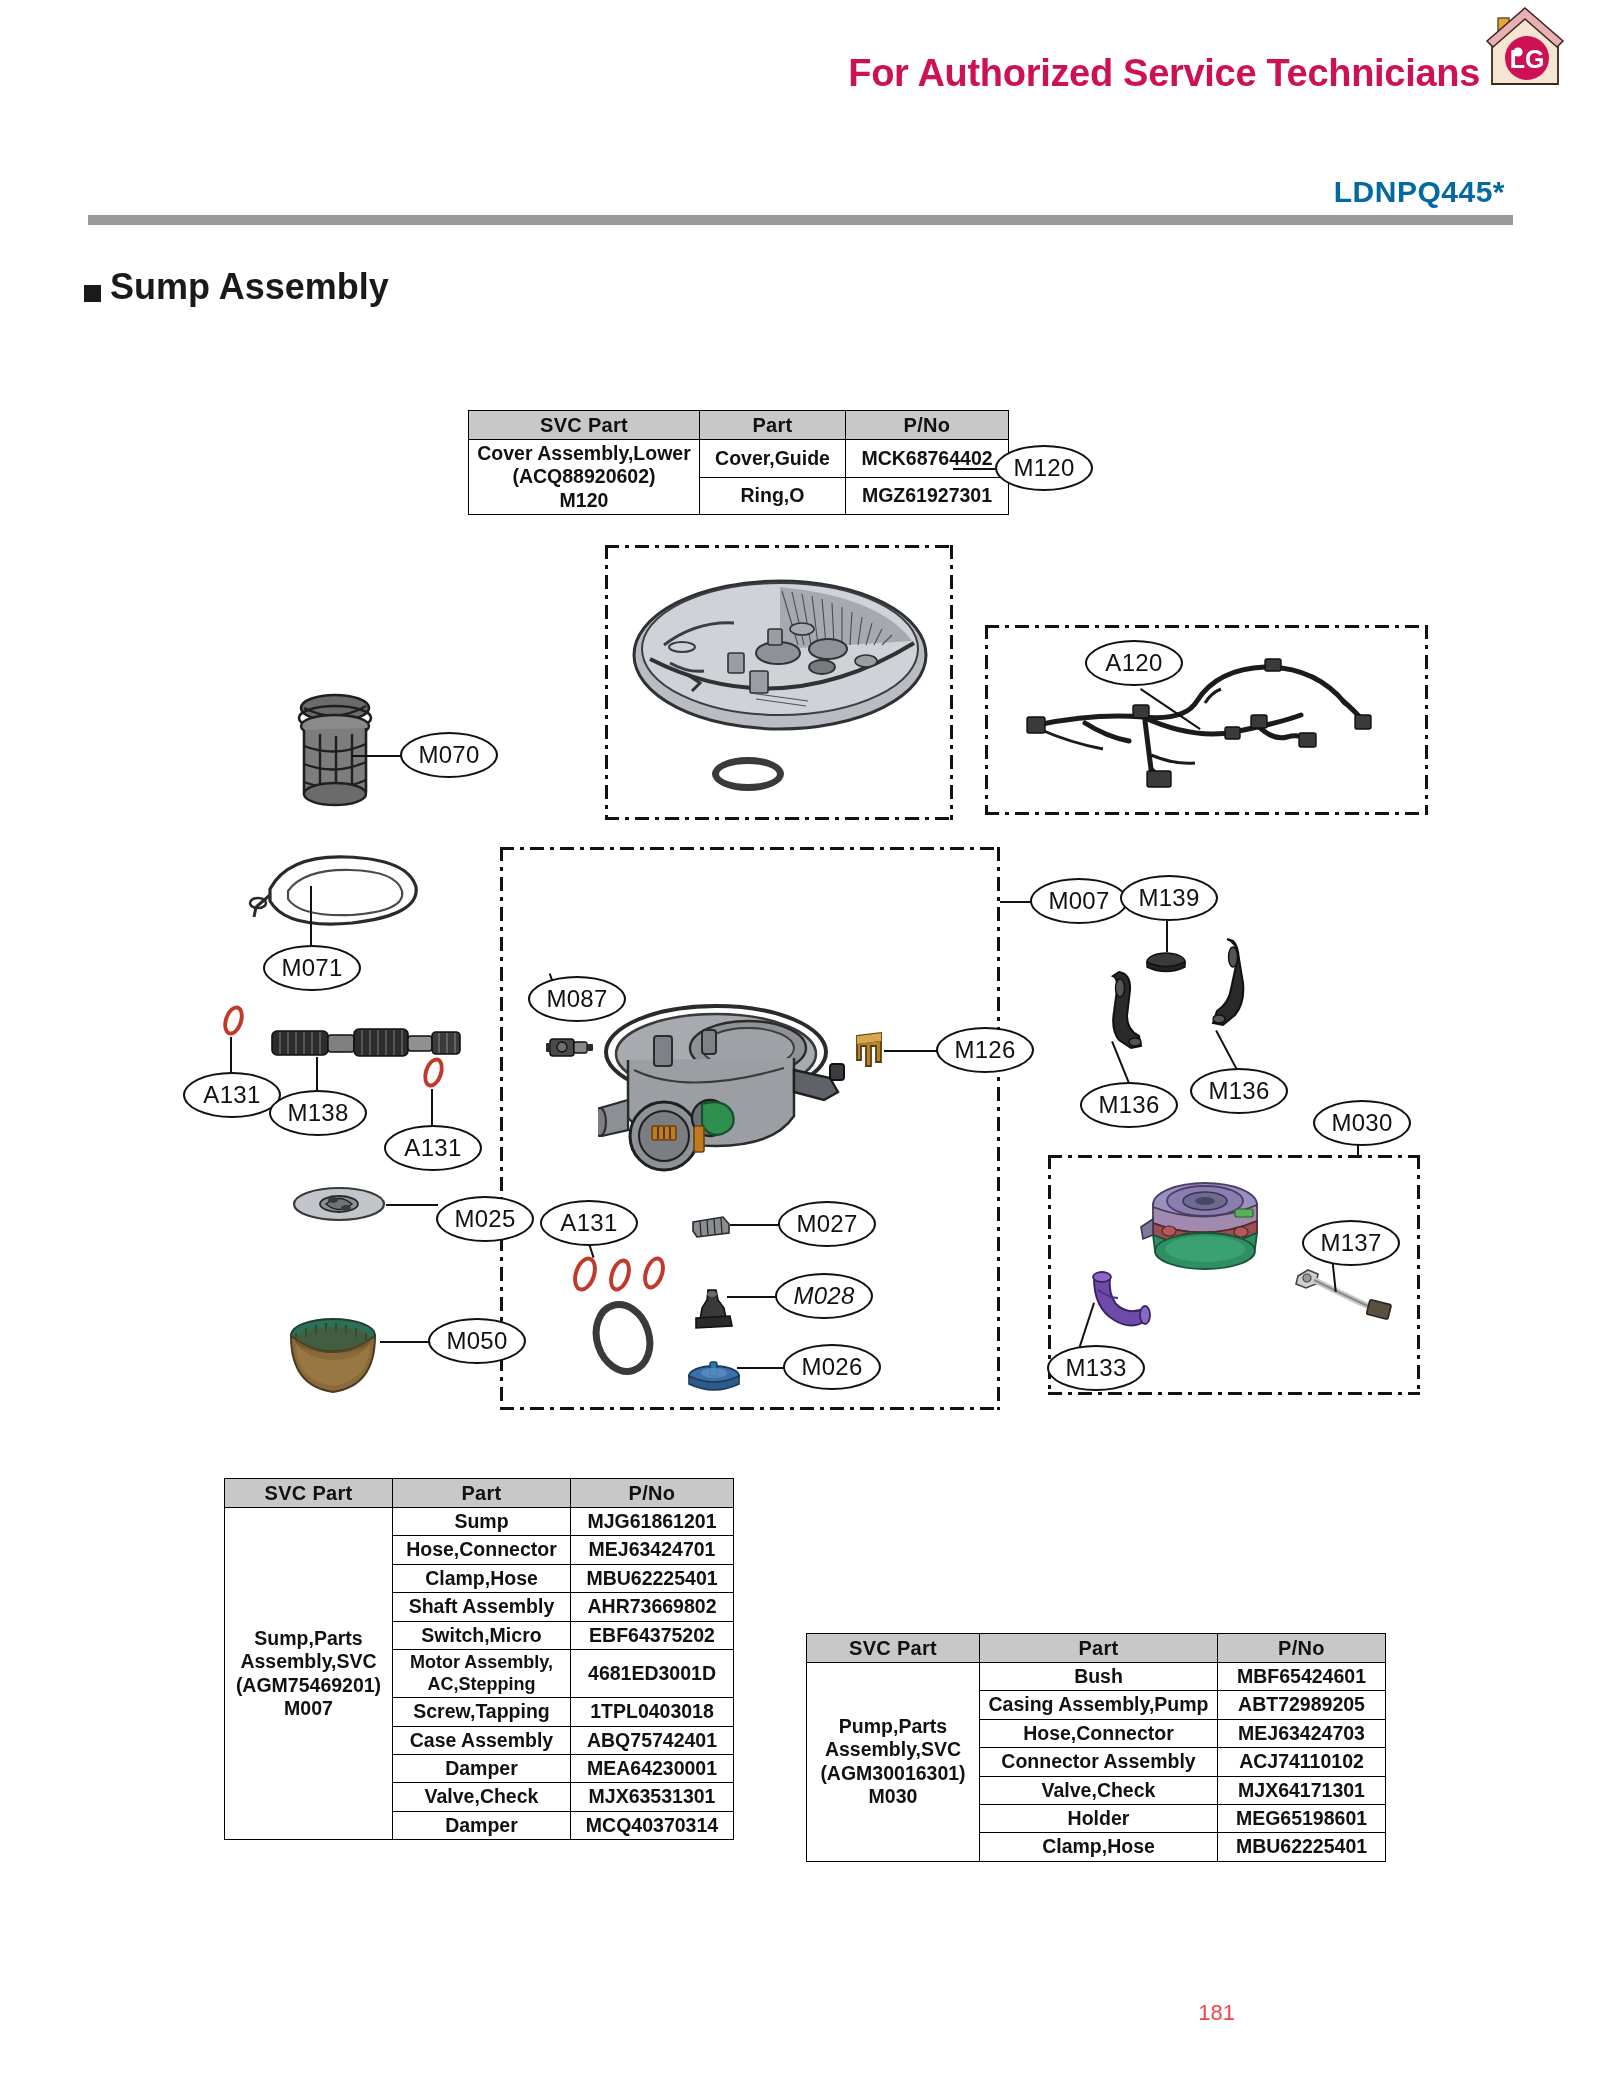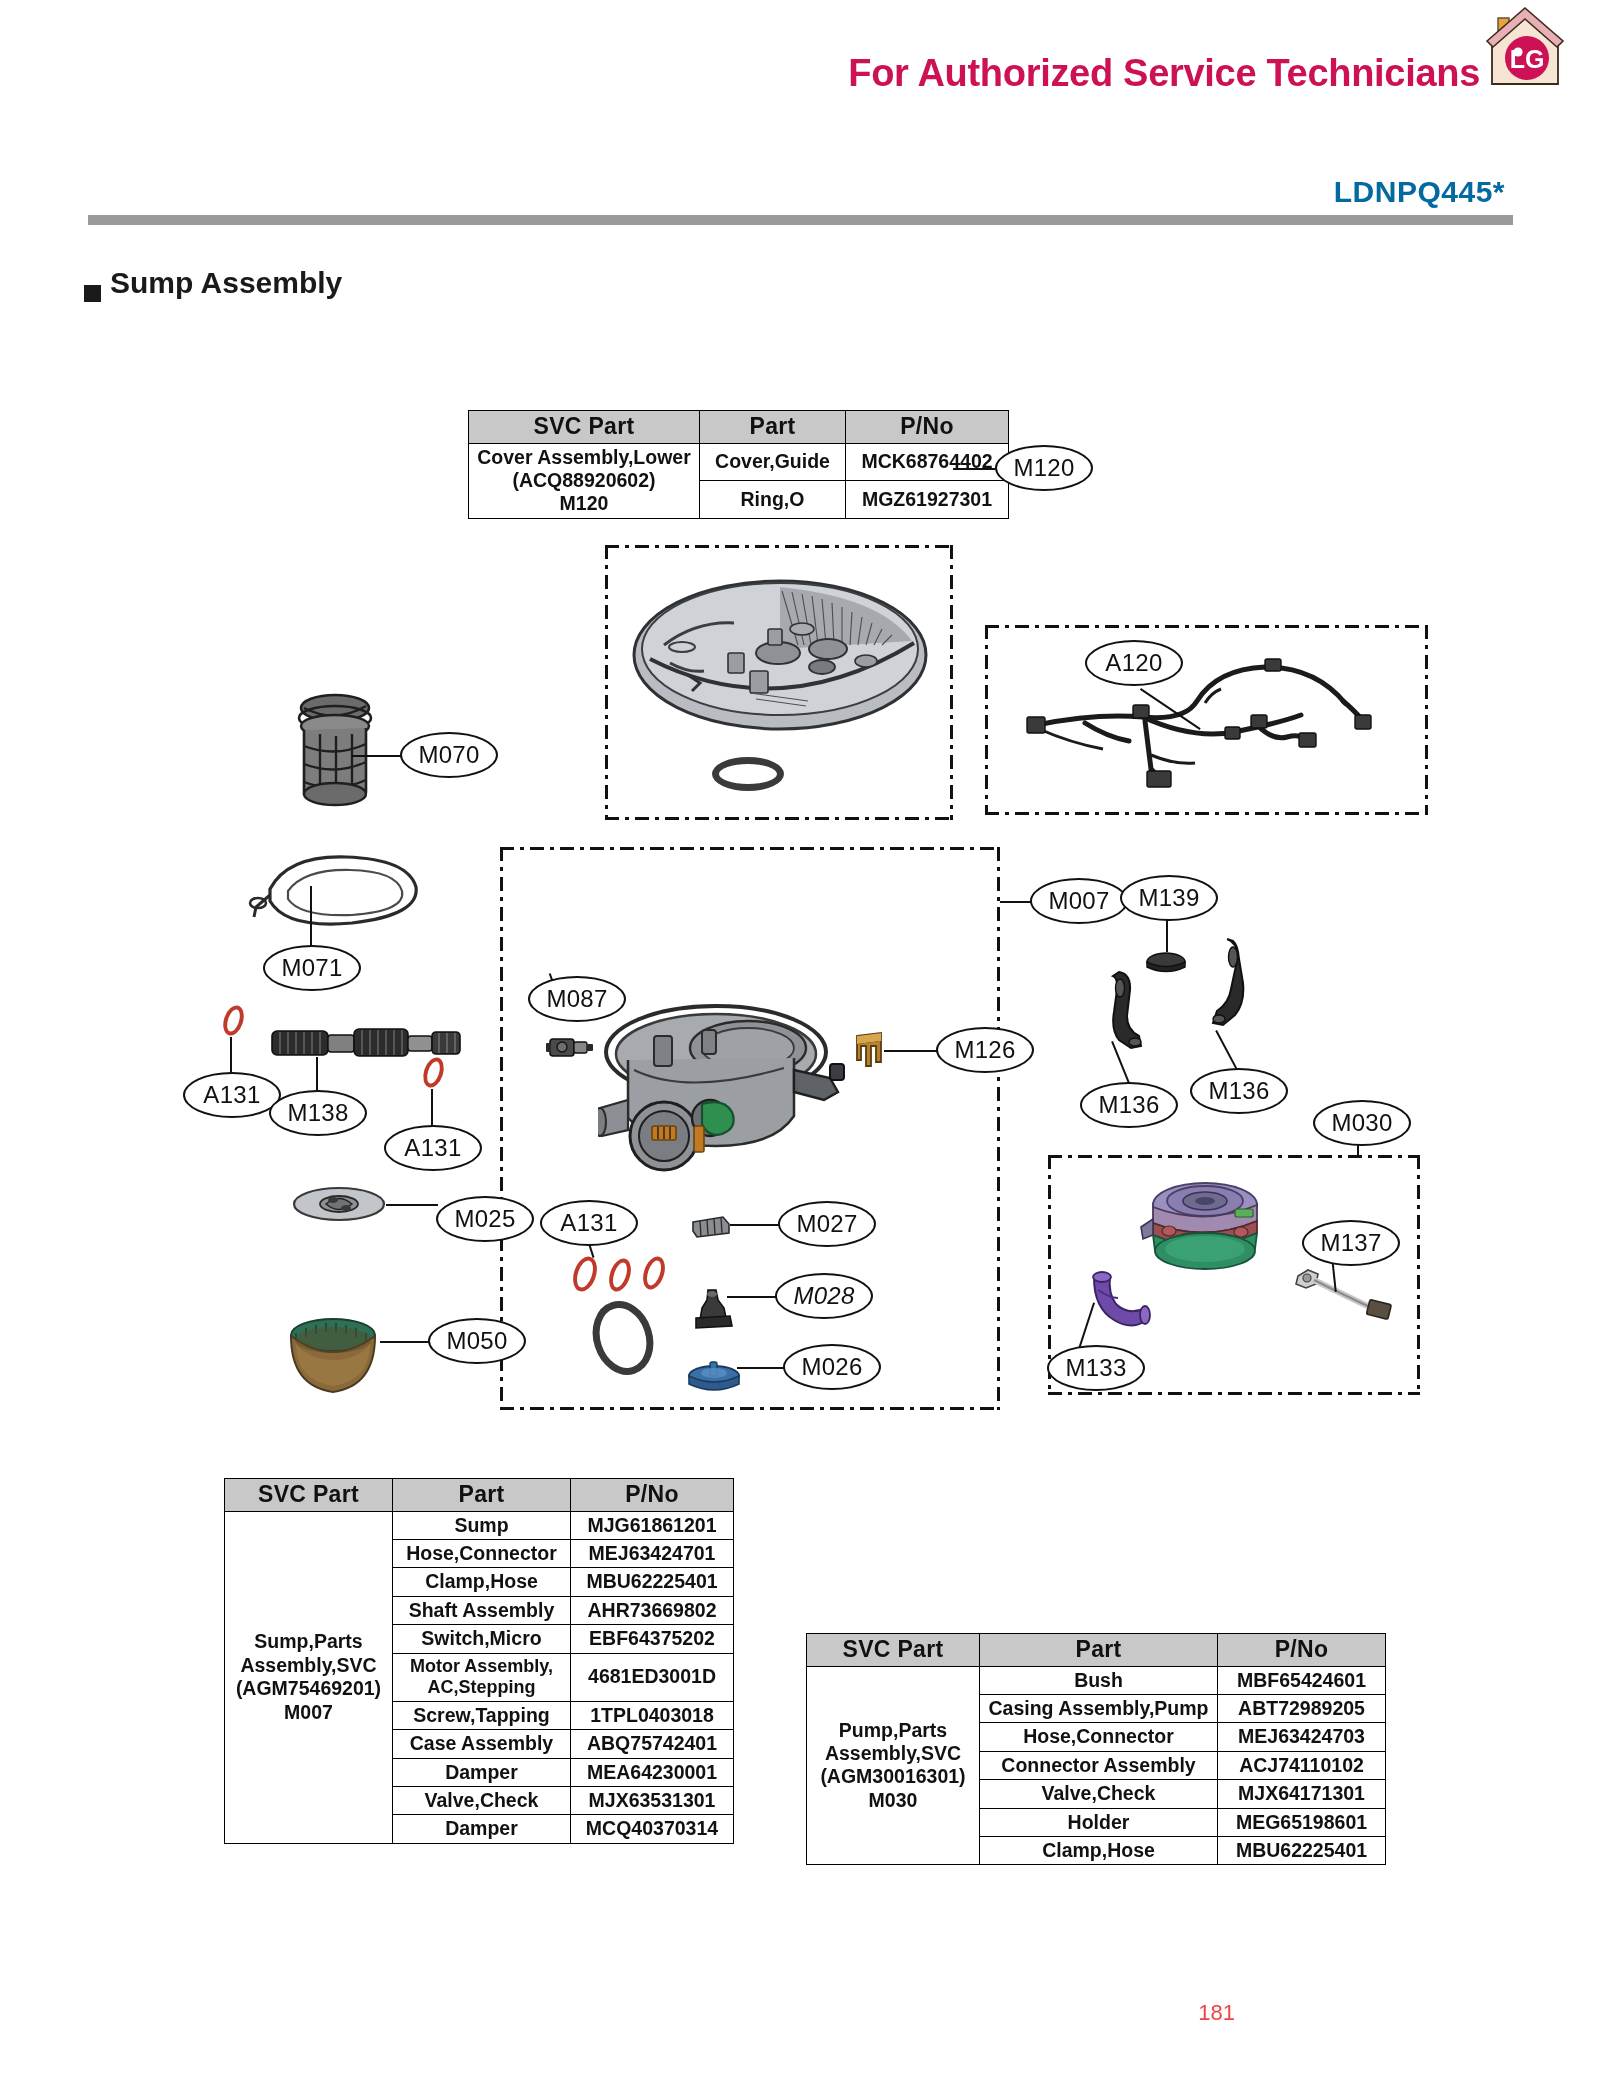--- a/index.html
+++ b/index.html
@@ -16,30 +16,30 @@
   }
   #lg-logo{left:1482px;top:6px;width:86px;height:84px;}
 
   #model-number{
     left:0;top:175px;width:1505px;text-align:right;
     font-size:30px;font-weight:bold;color:#0369a1;letter-spacing:0.5px;
   }
   #header-rule{left:88px;top:215px;width:1425px;height:10px;background:#9a9a9a;}
 
   
-  #section-title{left:110px;top:266px;font-size:30px;font-weight:bold;color:#1a1a1a;}
+  #section-title{left:110px;top:266px;font-size:36px;font-weight:bold;color:#1a1a1a;}
   #section-bullet{left:84px;top:285px;width:17px;height:17px;background:#1a1a1a;}
 
   
   table.parts{border-collapse:collapse;background:#fff;}
   table.parts th,table.parts td{
     border:1.6px solid #000;font-size:19.5px;text-align:center;
     padding:2px 6px;font-weight:bold;color:#111;line-height:1.2;
   }
-  table.parts th{background:#c8c8c8;font-size:23px;letter-spacing:0.3px;}
+  table.parts th{background:#c8c8c8;font-size:20px;letter-spacing:0.3px;}
   table.parts td.svc{font-weight:bold;}
   table.parts td.small{font-size:18px;}
 
   #table-cover{left:468px;top:410px;}
   #table-cover td.c1{width:218px;}
   #table-cover td.c2{width:133px;}
   #table-cover td.c3{width:150px;}
 
   #table-sump{left:224px;top:1478px;}
   #table-sump td.c1,#table-sump th.c1{width:155px;}

